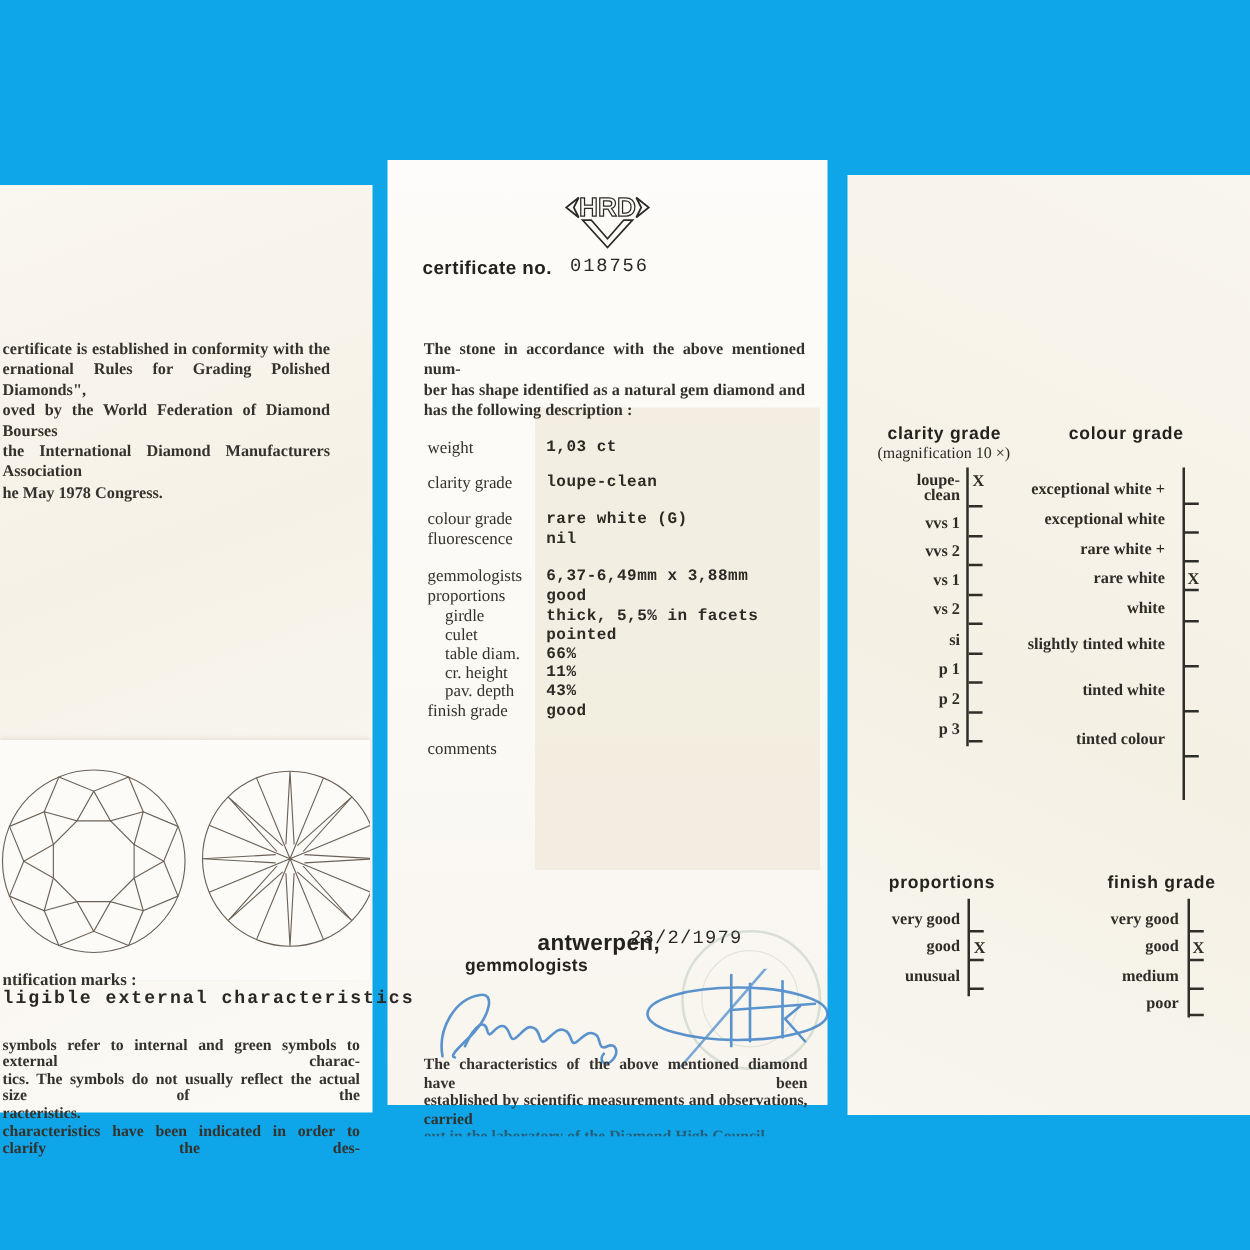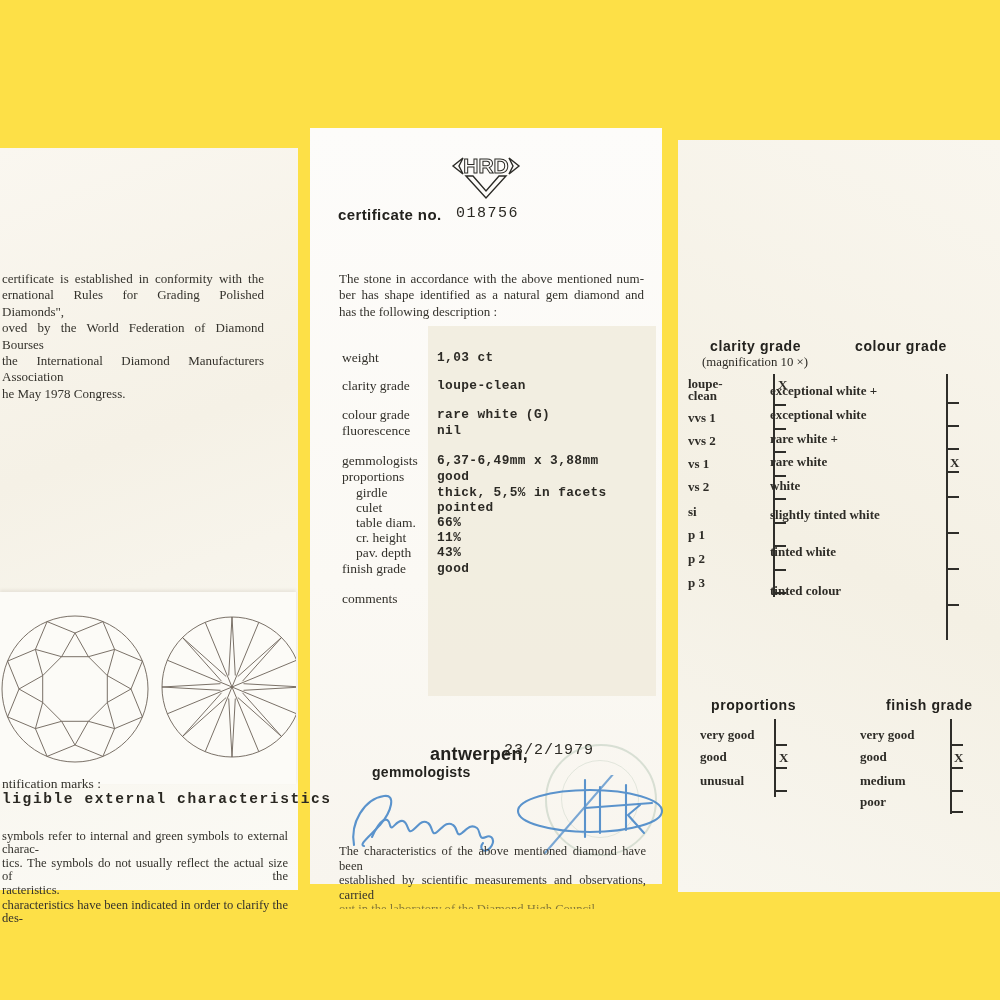--- a/index.html
+++ b/index.html
@@ -1,48 +1,48 @@
 <!DOCTYPE html>
 <html><head>
 <meta charset="utf-8">
 <style>
   html,body{margin:0;padding:0;background:#ffffff;}
-  .page{position:relative;width:1000px;height:1000px;background:#fde047;overflow:hidden;
+  .page{position:relative;width:1000px;height:1000px;background:#0ea5e9;overflow:hidden;
         font-family:"Liberation Serif",serif;color:#2c2a25;}
 
   
   .panel{position:absolute;}
   .panel-left{left:0;top:148px;width:298px;height:742px;
     background:linear-gradient(160deg,#faf7f0 0%,#f5f1e6 40%,#f9f7f0 75%,#fbfaf5 100%);}
   .panel-mid{left:310px;top:128px;width:352px;height:756px;
     background:linear-gradient(180deg,#fdfcfa 0%,#fbf9f4 60%,#f8f5ee 100%);}
   .panel-right{left:678px;top:140px;width:322px;height:752px;
     background:linear-gradient(205deg,#f9f6ee 0%,#f4f0e4 55%,#f8f6ef 100%);}
   .value-strip{position:absolute;left:428px;top:326px;width:228px;height:370px;
     background:#efe9da;opacity:.75;}
   .diagram-box{position:absolute;left:0;top:592px;width:296px;height:192px;
     background:#fcfbf7;box-shadow:0 -2px 3px rgba(120,110,90,.12);}
 
   
-  .serif-par{font-weight:400;font-size:13px;line-height:16.4px;color:#34322c;}
+  .serif-par{font-weight:700;font-size:13px;line-height:16.4px;color:#34322c;}
   .just{text-align:justify;text-align-last:justify;}
   .sans-h{font-family:"Liberation Sans",sans-serif;font-weight:700;color:#23221e;}
   .mono{font-family:"Liberation Mono","DejaVu Sans Mono",monospace;font-weight:700;color:#2a2822;}
   .abs{position:absolute;}
 
   
   .field{position:absolute;left:342px;width:312px;height:16px;font-size:13.5px;}
   .flabel{position:absolute;left:0;top:0;font-weight:400;color:#33312b;}
   .field.indent .flabel{left:14px;}
   .fvalue{position:absolute;left:95px;top:0;font-family:"Liberation Mono","DejaVu Sans Mono",monospace;
           font-weight:700;font-size:12.8px;letter-spacing:.4px;white-space:nowrap;}
 
   
   .grade-row{position:absolute;height:14px;font-size:13px;font-weight:700;color:#2e2c27;}
-  .grade-label{display:block;white-space:pre-line;line-height:11.5px;}
+  .grade-label{display:block;text-align:right;white-space:pre-line;line-height:11.5px;}
   .grade-mark{position:absolute;top:-1px;font-size:13px;font-weight:700;
               font-family:"Liberation Serif",serif;}
   .vline{position:absolute;width:1.5px;background:#2f2e2a;}
   .tick{position:absolute;width:11px;height:1.5px;background:#2f2e2a;}
 
   .col-clarity .grade-row{left:688px;width:112px;}
   .col-clarity .grade-label{width:80px;}
   .col-clarity .grade-mark{left:90px;}
   .col-colour .grade-row{left:770px;width:194px;}
   .col-colour .grade-label{width:162px;}

